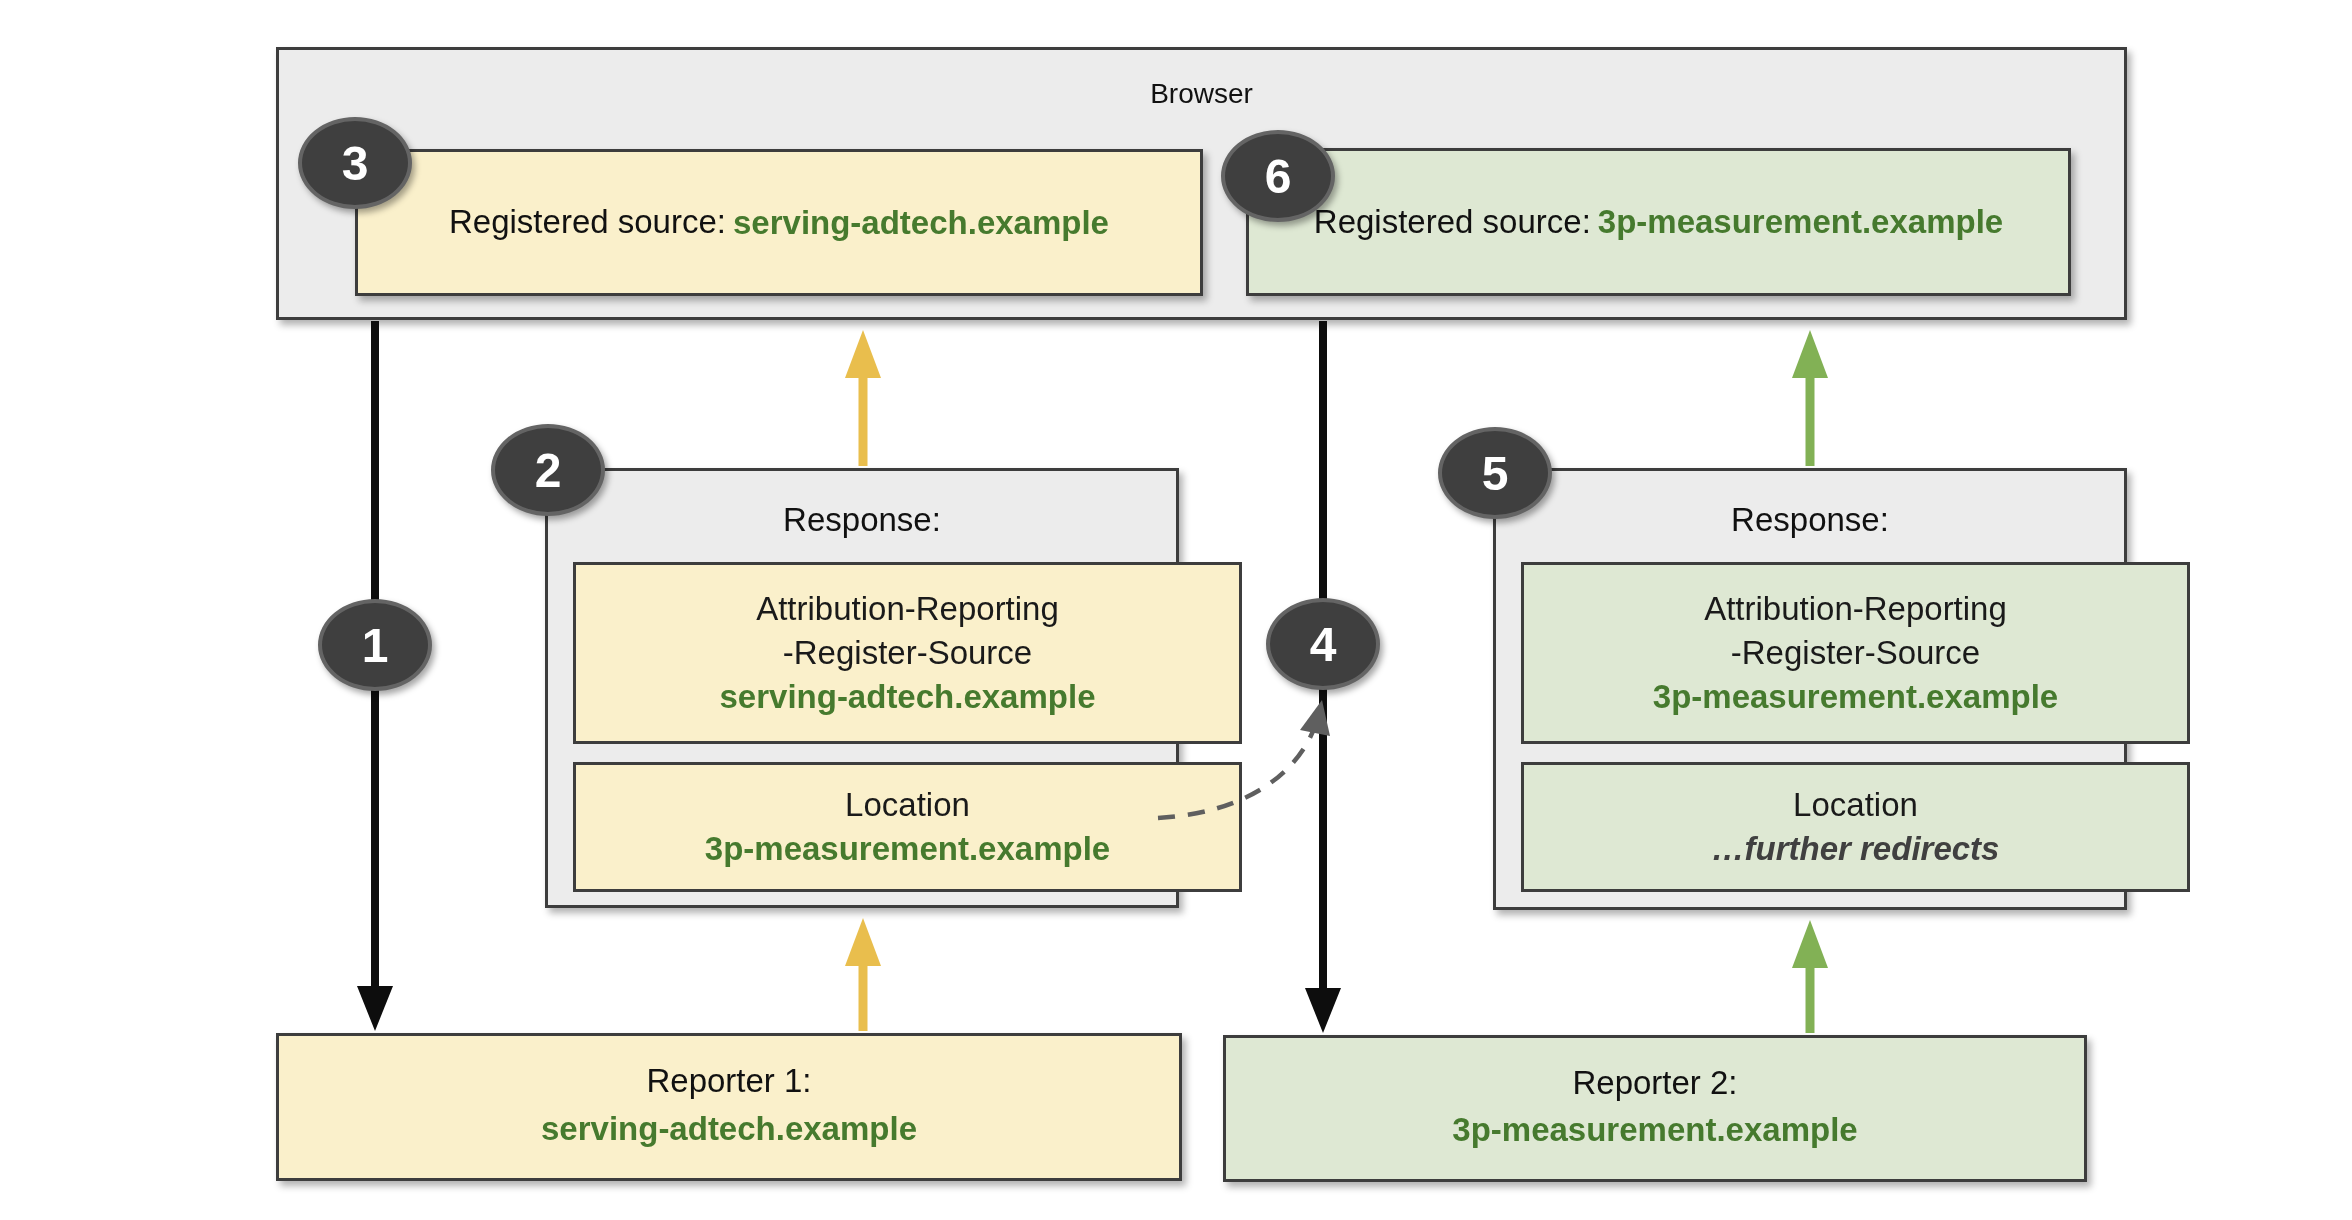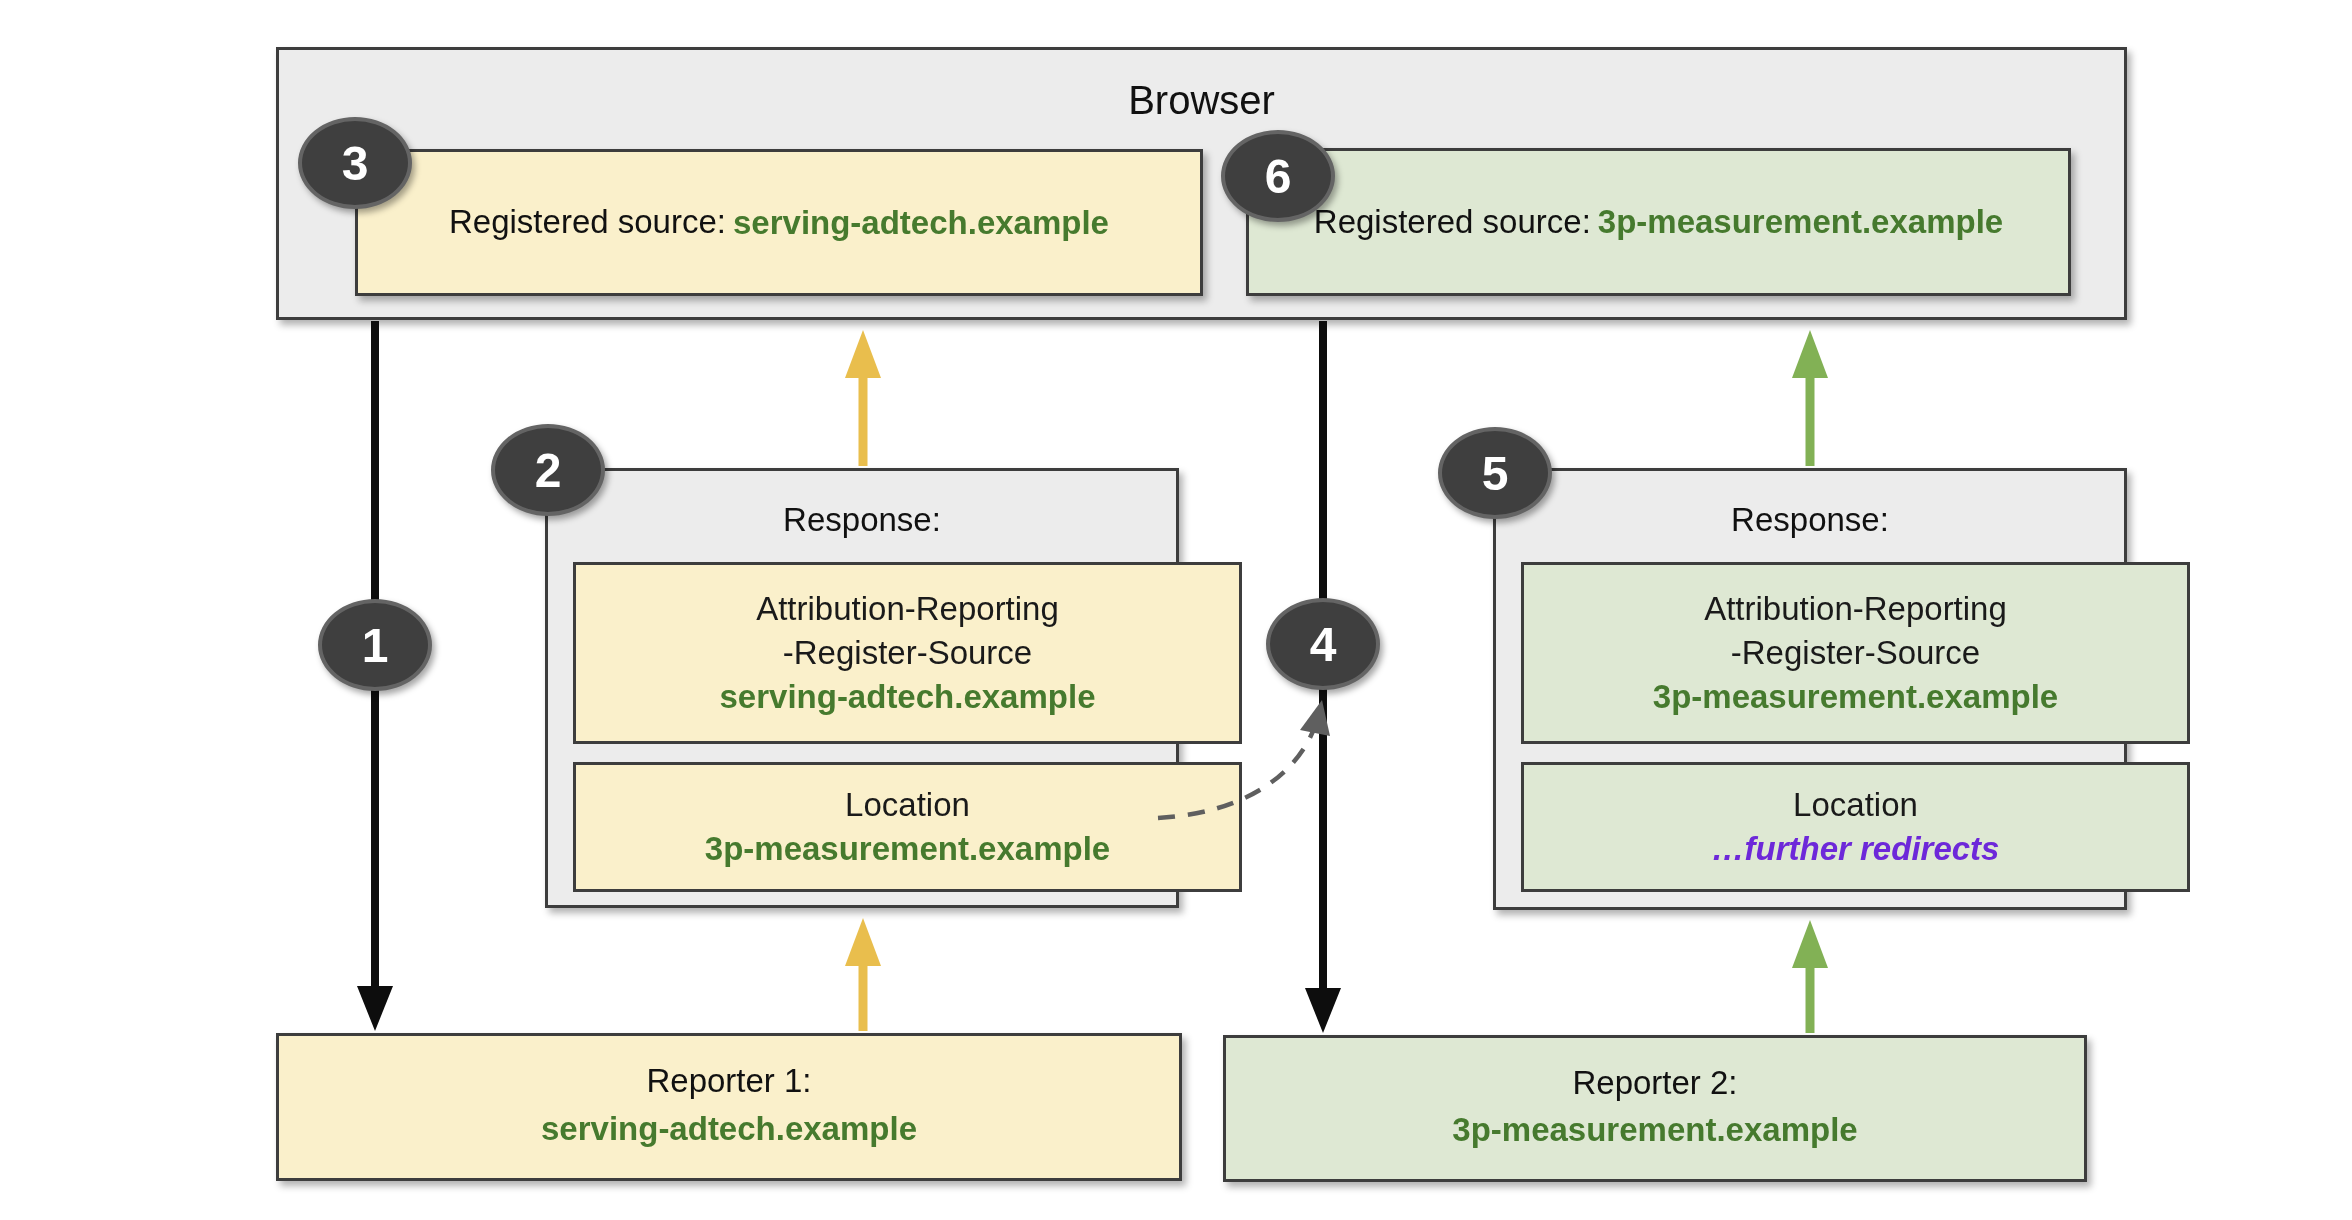--- a/index.html
+++ b/index.html
@@ -8,36 +8,36 @@
     font-family:"Liberation Sans",sans-serif;overflow:hidden;
   }
   .box{
     position:absolute;box-sizing:border-box;
     border:3px solid #3d3d3d;
     box-shadow:4px 5px 7px rgba(0,0,0,0.30);
   }
   .browser{left:276px;top:47px;width:1851px;height:273px;background:#ececec;}
   .browser-title{
     position:absolute;top:28px;left:0;width:100%;text-align:center;
-    font-size:40px;color:#111;
+    font-size:28px;color:#111;
   }
   .src{
     display:flex;flex-direction:row;justify-content:center;align-items:center;gap:7px;
   }
   .src.yellow{left:76px;top:99px;width:848px;height:147px;background:#faf0cb;}
   .src.green{left:967px;top:98px;width:825px;height:148px;background:#dee8d3;}
   .label{font-size:33px;color:#111;line-height:1.1;}
   .mono{
     font-family:Liberation Sans, sans-serif;
     font-size:33px;color:#1a1a1a;line-height:44px;
   }
   .green-text{color:#467a2e;font-weight:bold;}
   .italic-sans{
     font-family:"Liberation Sans",sans-serif;font-style:italic;font-weight:bold;
-    font-size:33px;color:#6d28d9;line-height:44px;
+    font-size:33px;color:#404040;line-height:44px;
   }
   .response{background:#ececec;}
   .response.left{left:545px;top:468px;width:634px;height:440px;}
   .response.right{left:1493px;top:468px;width:634px;height:442px;}
   .resp-label{
     position:absolute;top:30px;left:0;width:100%;text-align:center;
     font-size:33px;color:#111;
   }
   .sub{
     position:absolute;left:25px;width:669px;box-sizing:border-box;

